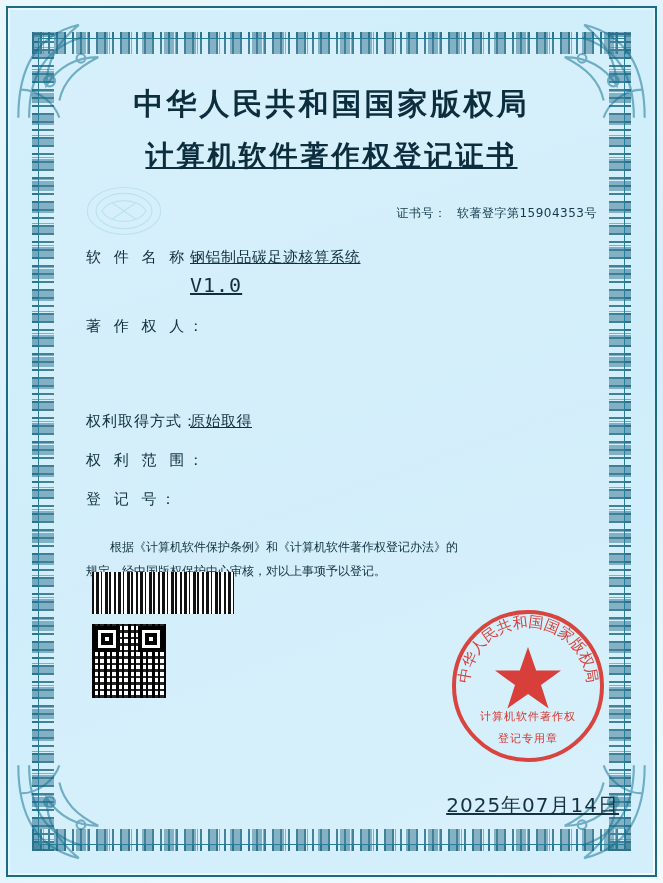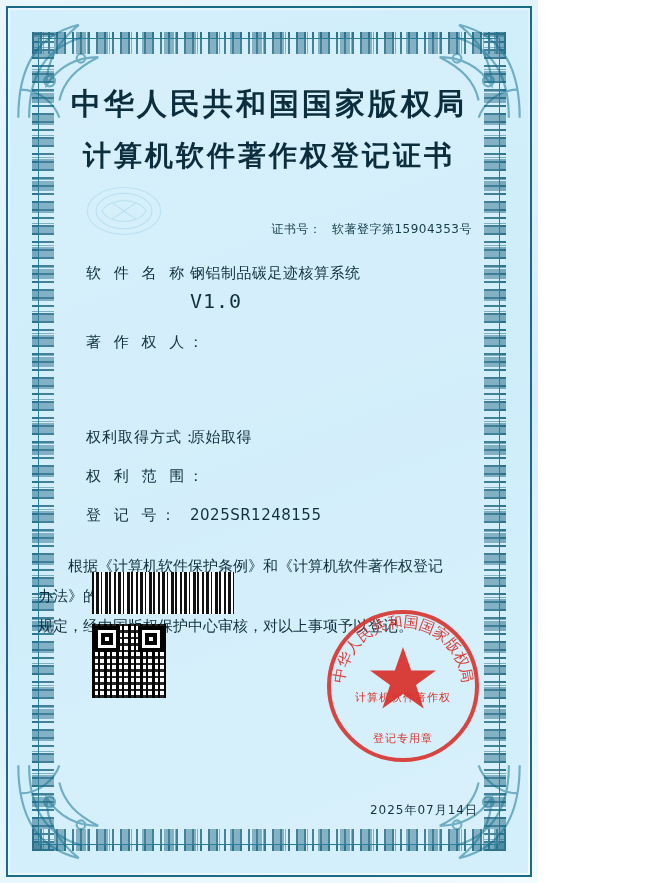--- a/index.html
+++ b/index.html
@@ -8,21 +8,21 @@
     background: #ffffff;
   }
   body {
     width: 663px;
     height: 883px;
     font-family: "Liberation Serif", serif;
   }
 
   #certificate {
     position: relative;
-    width: 538px;
+    width: 663px;
     height: 883px;
     overflow: hidden;
     background: linear-gradient(160deg, #eaf7fc 0%, #dff2fb 25%, #d3edfa 55%, #e6f6fd 80%, #f2fbfe 100%);
   }
 
   
   .frame-outer {
     position: absolute;
     left: 6px; top: 6px; right: 6px; bottom: 6px;
     border: 2px solid #1c6b86;
@@ -105,24 +105,25 @@
     letter-spacing: 3px;
     font-weight: bold;
     font-family: "DejaVu Serif", serif;
   }
   .title-line2 {
     margin-top: 12px;
     font-size: 28px;
     letter-spacing: 3px;
     font-weight: bold;
     font-family: "DejaVu Serif", serif;
+    text-decoration: underline;
   }
 
   .cert-no {
-    margin-top: 46px;
+    margin-top: 30px;
     padding-right: 28px;
     text-align: right;
     font-size: 12px;
     color: #123a4b;
     letter-spacing: .5px;
     font-family: "DejaVu Sans", sans-serif;
   }
   .cert-no .label { margin-right: 6px; }
 
   .fields {
@@ -141,34 +142,36 @@
   .field-label {
     width: 104px;
     flex: 0 0 104px;
     letter-spacing: 4px;
     white-space: nowrap;
   }
   .field-label.tight { letter-spacing: 1px; }
   .field-value {
     flex: 1;
     letter-spacing: .5px;
+    text-decoration: underline;
   }
   .field-value .sub {
     display: block;
     margin-top: 6px;
     font-family: "DejaVu Sans Mono", monospace;
     font-size: 20px;
     letter-spacing: 1px;
   }
   .gap-lg { height: 56px; }
 
   .statement {
     margin-top: 26px;
+    padding-left: 48px;
     padding-right: 46px;
-    font-size: 15px;
+    font-size: 12px;
     line-height: 2.0;
     color: #10303f;
     font-family: "DejaVu Sans", sans-serif;
   }
   .statement p { margin: 0; }
   .statement .indent { text-indent: 2em; }
 
   .codes {
     position: absolute;
     left: 92px;
@@ -217,38 +220,39 @@
   .seal .seal-text-top,
   .seal .seal-text-mid,
   .seal .seal-text-bot {
     position: absolute;
     width: 100%;
     text-align: center;
     font-family: "DejaVu Sans", sans-serif;
     color: #d8352f;
   }
   .seal .seal-text-mid {
-    top: 83px;
+    top: 102px;
     font-size: 11px;
     letter-spacing: 1px;
   }
   .seal .seal-text-bot {
     top: 124px;
     font-size: 11px;
     letter-spacing: 1px;
   }
 
   .issue-date {
     position: absolute;
-    right: 60px;
+    right: 44px;
     bottom: 64px;
-    font-size: 12px;
+    font-size: 20px;
     color: #12333f;
     letter-spacing: 1px;
     font-family: "DejaVu Sans", sans-serif;
+    text-decoration: underline;
   }
 </style>
 </head>
 <body>
 
 <div id="certificate">
 
   <div class="frame-outer"></div>
   <div class="frame-band"></div>
   <div class="frame-inner"></div>
@@ -332,21 +336,20 @@
         <div class="field-label tight">权利取得方式：</div>
         <div class="field-value">原始取得</div>
       </div>
 
       <div class="field-row">
         <div class="field-label">权 利 范 围：</div>
       </div>
 
       <div class="field-row">
         <div class="field-label">登 记 号：</div>
-        <div class="field-value">2025SR1248155</div>
       </div>
 
     </div>
 
     <div class="statement">
       <p class="indent">根据《计算机软件保护条例》和《计算机软件著作权登记办法》的</p>
       <p>规定，经中国版权保护中心审核，对以上事项予以登记。</p>
     </div>
 
   </div>

